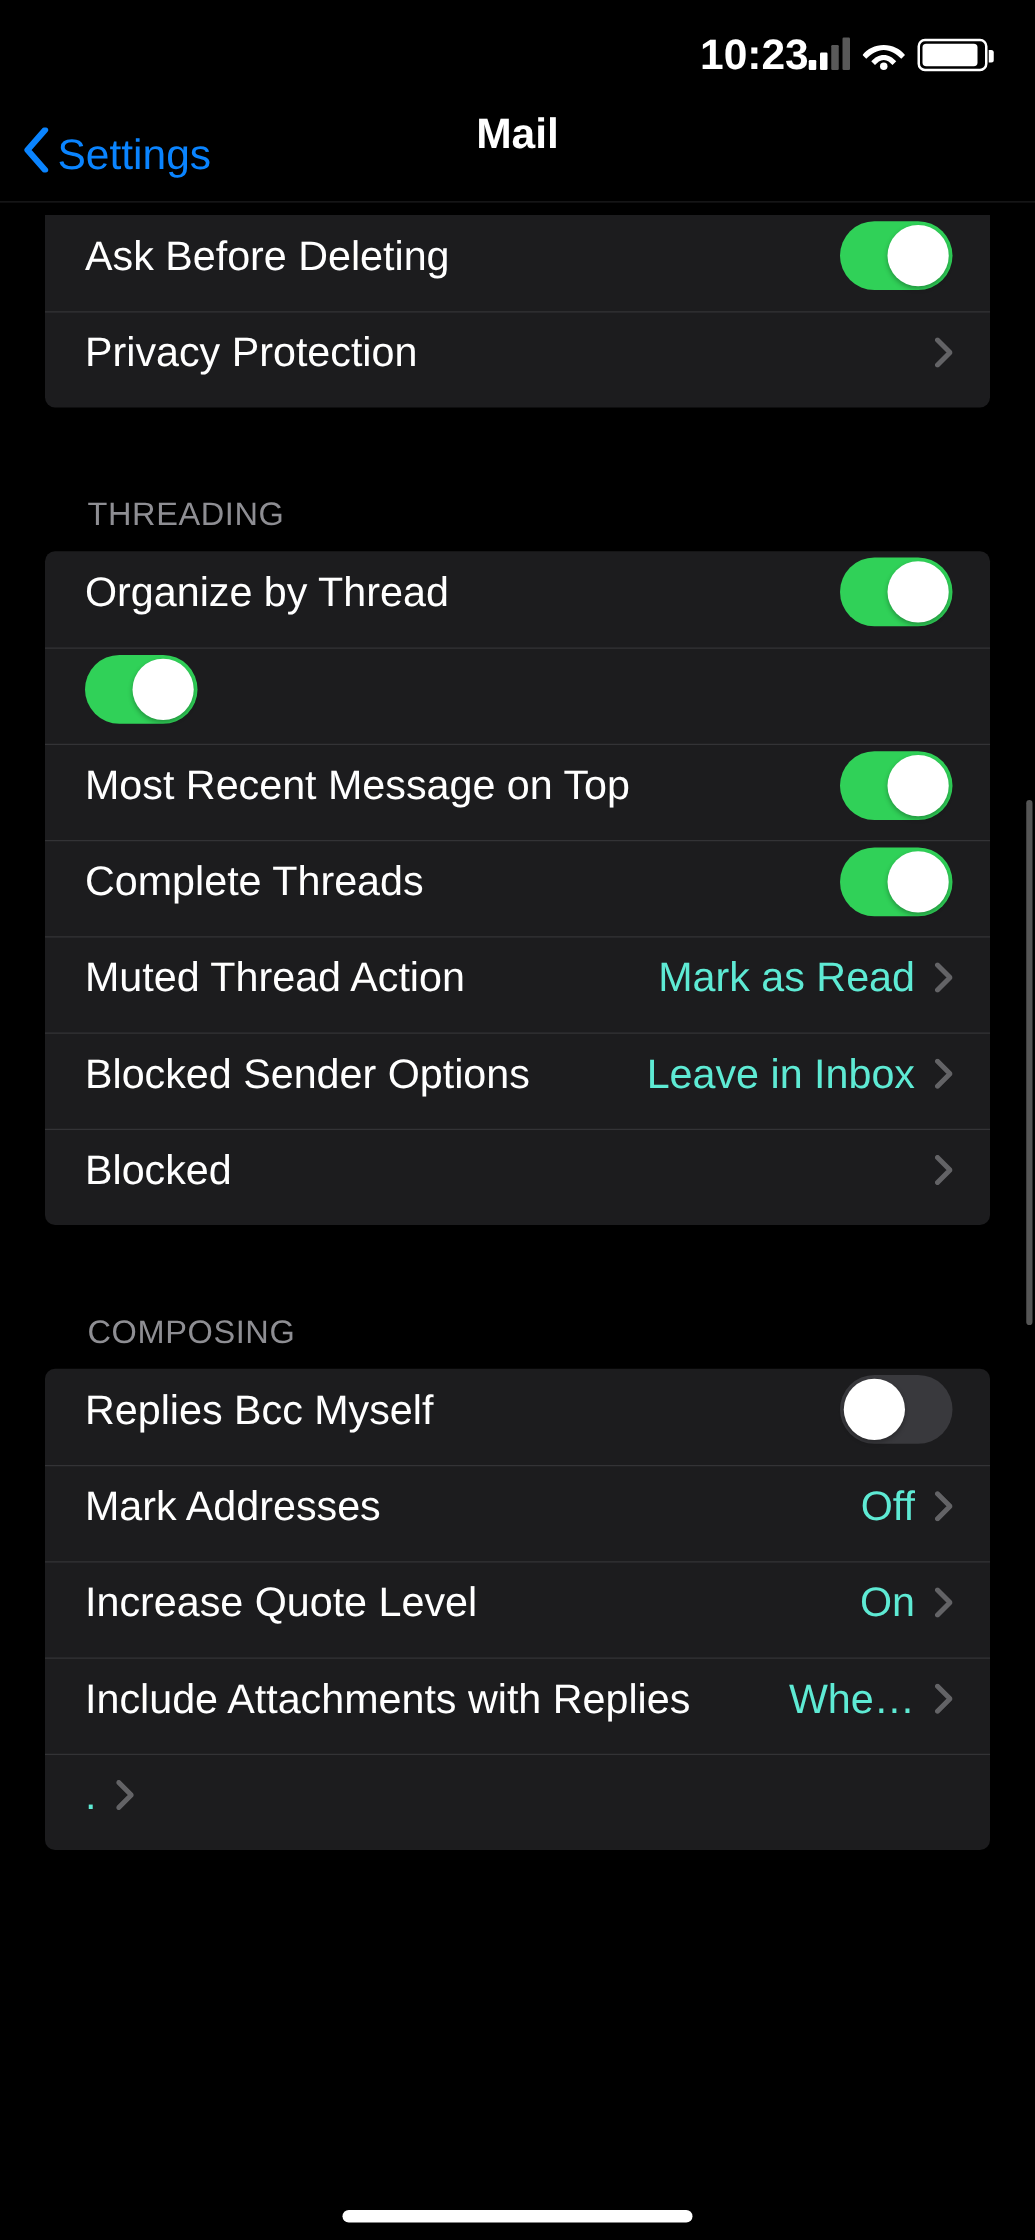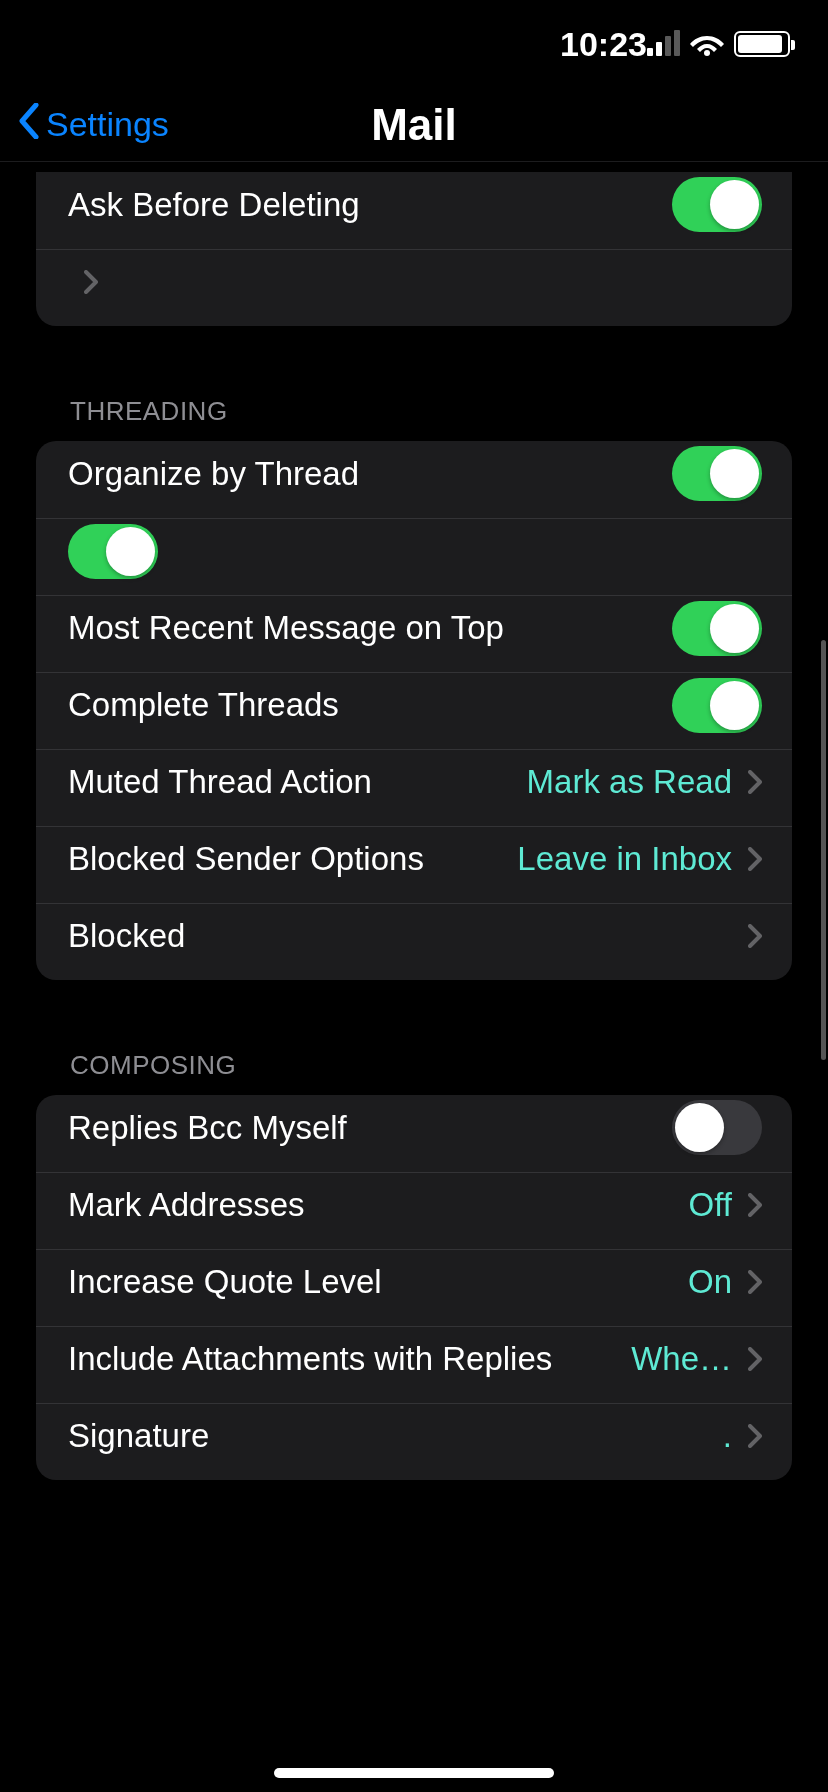--- a/index.html
+++ b/index.html
@@ -41,34 +41,33 @@
     width:4px; height:10px; background:#fff; border-radius:0 2px 2px 0;
   }
   .battery-fill { position:absolute; left:2px; top:2px; bottom:2px; width:44px; background:#fff; border-radius:3px; }
 
   
   .nav-bar {
     position: relative;
     height: 74px;
     border-bottom: 1px solid #1c1c1e;
     display: flex;
-    align-items: center;
     padding: 0 18px;
   }
   .back-btn { display:flex; align-items:center; gap:6px; color:#0a84ff; font-size:34px; }
   .nav-title {
     position:absolute; left:0; right:0; text-align:center;
-    font-size:44px; font-weight:600; pointer-events:none;
+    font-size:34px; font-weight:600; pointer-events:none;
   }
 
   
   .content { padding: 0 36px 100px 36px; }
   .group {
     background:#1c1c1e;
-    border-radius:20px;
+    border-radius:8px;
     overflow:hidden;
   }
   .group.first { margin-top:10px; border-top-left-radius:0; border-top-right-radius:0; }
   .group-header {
     font-size:26px;
     color:#8e8e93;
     letter-spacing:0.5px;
     padding: 70px 0 14px 34px;
     text-transform:uppercase;
   }
@@ -161,20 +160,21 @@
 <div class="content">
 
   <div class="group first">
     <div class="row">
       <div class="label">Ask Before Deleting</div>
       <div class="toggle on">
           <div class="knob"></div>
         </div>
     </div>
     <div class="row nav">
+      <div class="label">Privacy Protection</div>
       <div class="value"></div>
       <div class="chevron">
         <svg width="14" height="24" viewBox="0 0 14 24">
             <path d="M2 2 L12 12 L2 22" stroke="#636366" stroke-width="4" fill="none" stroke-linecap="round" stroke-linejoin="round"></path>
           </svg>
       </div>
     </div>
   </div>
 
   <div class="group-header">THREADING</div>
@@ -260,21 +260,20 @@
     <div class="row nav">
       <div class="label">Include Attachments with Replies</div>
       <div class="value" style="max-width:120px">Whe…</div>
       <div class="chevron">
         <svg width="14" height="24" viewBox="0 0 14 24">
             <path d="M2 2 L12 12 L2 22" stroke="#636366" stroke-width="4" fill="none" stroke-linecap="round" stroke-linejoin="round"></path>
           </svg>
       </div>
     </div>
     <div class="row nav">
-      <div class="label">Signature</div>
       <div class="value">.</div>
       <div class="chevron">
         <svg width="14" height="24" viewBox="0 0 14 24">
             <path d="M2 2 L12 12 L2 22" stroke="#636366" stroke-width="4" fill="none" stroke-linecap="round" stroke-linejoin="round"></path>
           </svg>
       </div>
     </div>
   </div>
 
 </div>

